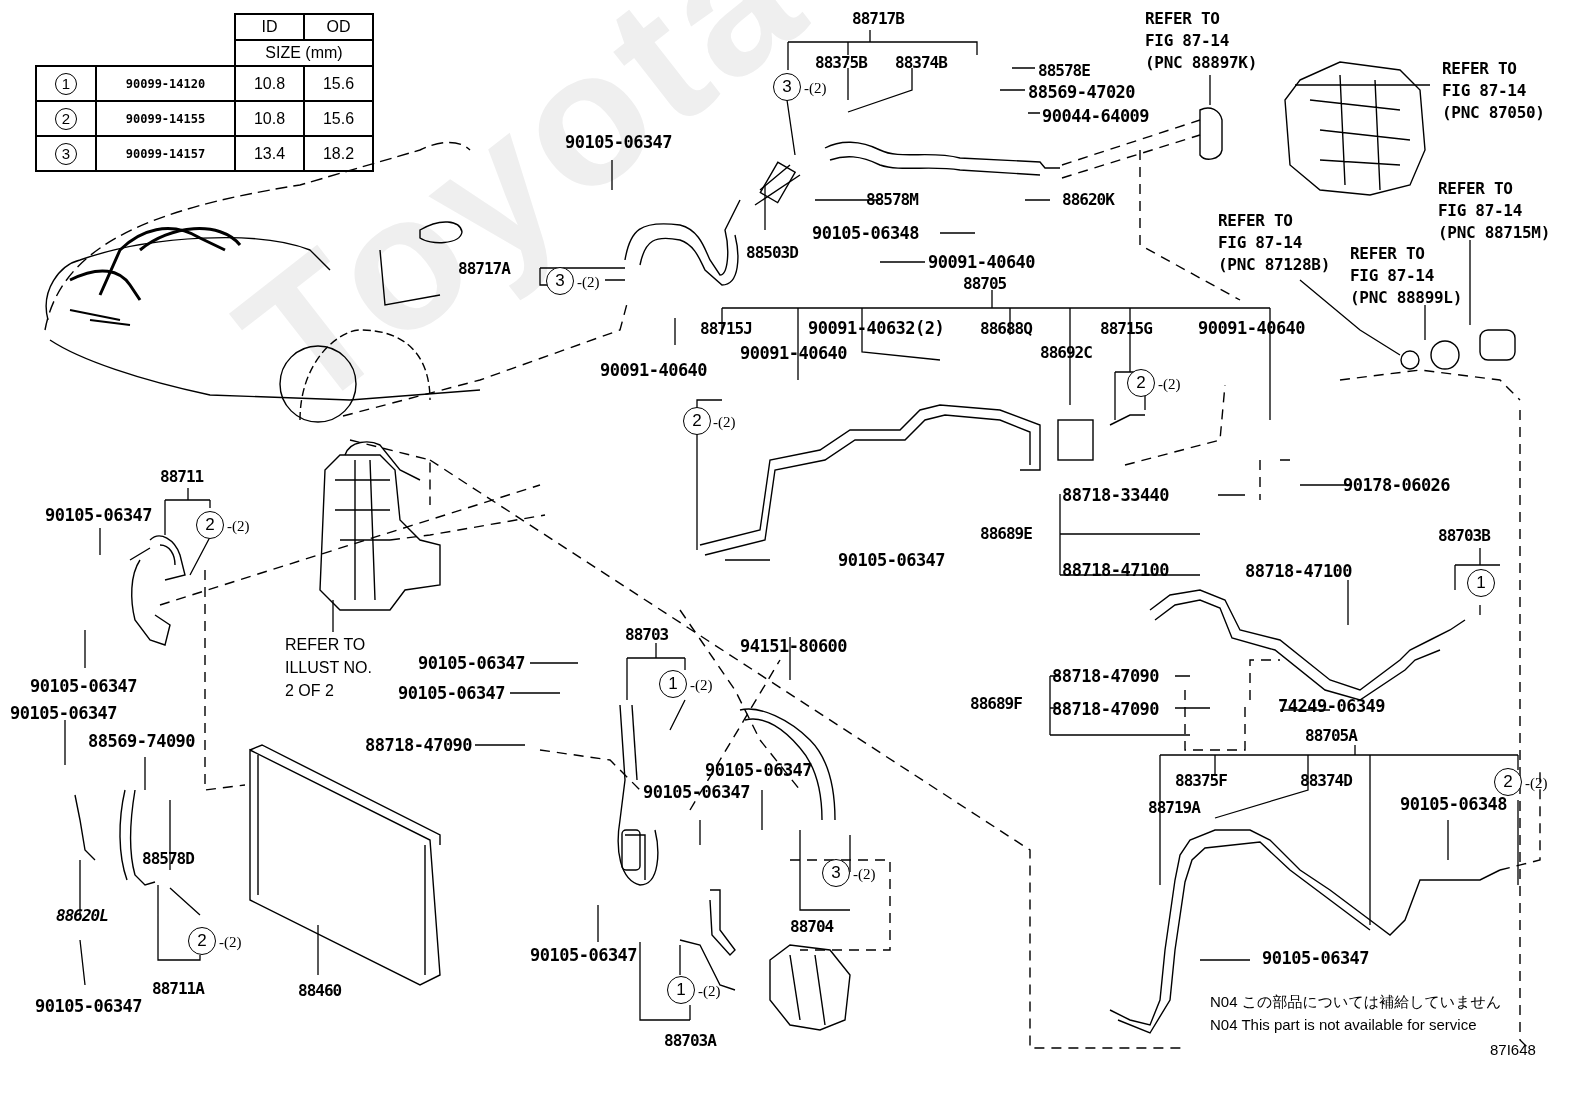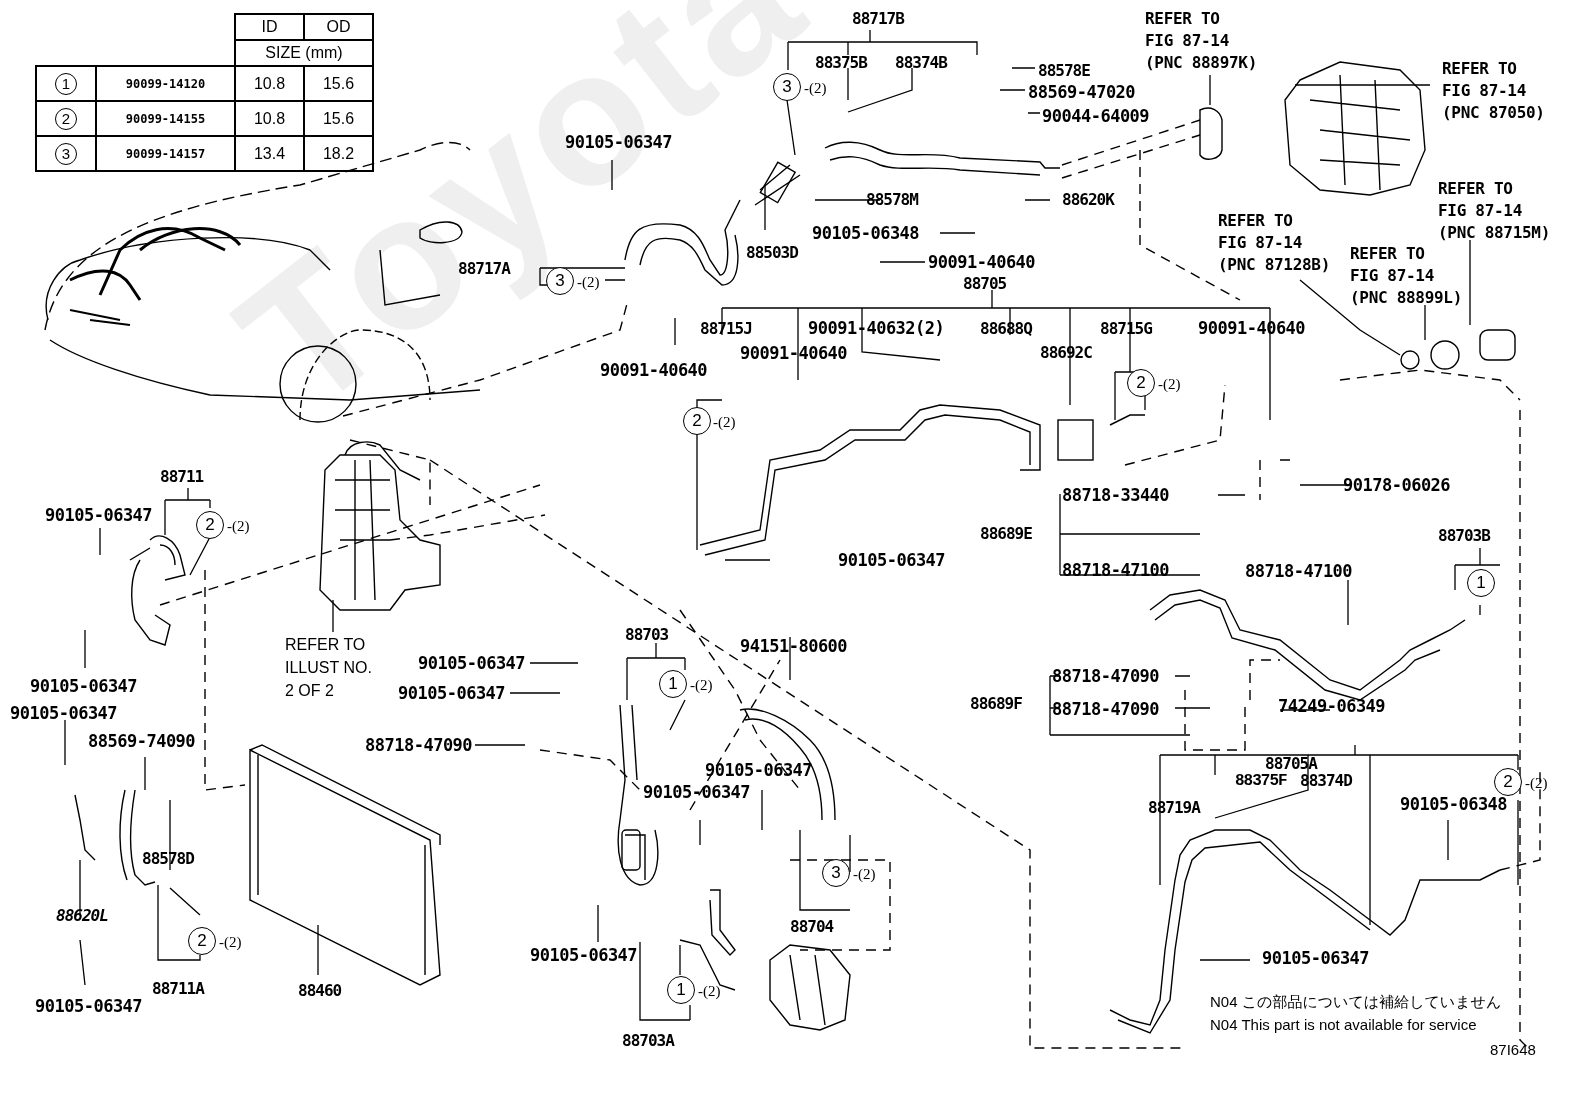--- a/index.html
+++ b/index.html
@@ -244,34 +244,34 @@
   <div class="lbl big" style="left:625px;top:624px;">88703</div>
   <div class="lbl" style="left:418px;top:655px;">90105-06347</div>
   <div class="lbl" style="left:398px;top:685px;">90105-06347</div>
   <div class="lbl" style="left:365px;top:737px;">88718-47090</div>
   <div class="lbl" style="left:740px;top:617px;margin-top:21px;">94151-80600</div>
   <div class="lbl" style="left:838px;top:552px;">90105-06347</div>
   <div class="lbl" style="left:705px;top:762px;">90105-06347</div>
   <div class="lbl" style="left:643px;top:784px;">90105-06347</div>
   <div class="lbl" style="left:530px;top:947px;">90105-06347</div>
   <div class="lbl big" style="left:790px;top:916px;">88704</div>
-  <div class="lbl big" style="left:622px;top:1030px;text-align:right;">88703A</div>
+  <div class="lbl big" style="left:664px;top:1030px;text-align:right;">88703A</div>
 
   <div class="lbl" style="left:1343px;top:477px;">90178-06026</div>
   <div class="lbl" style="left:1062px;top:487px;text-align:center;">88718-33440</div>
   <div class="lbl big" style="left:980px;top:523px;">88689E</div>
   <div class="lbl" style="left:1062px;top:562px;">88718-47100</div>
   <div class="lbl" style="left:1245px;top:563px;">88718-47100</div>
   <div class="lbl big" style="left:1438px;top:525px;">88703B</div>
   <div class="lbl" style="left:1052px;top:668px;">88718-47090</div>
   <div class="lbl" style="left:1052px;top:701px;">88718-47090</div>
   <div class="lbl big" style="left:970px;top:693px;">88689F</div>
   <div class="lbl" style="left:1278px;top:698px;">74249-06349</div>
-  <div class="lbl big" style="left:1265px;top:725px;margin-top:28px;">88705A</div>
-  <div class="lbl big" style="left:1235px;top:770px;font-family:Liberation Mono, monospace;">88375F</div>
+  <div class="lbl big" style="left:1305px;top:725px;">88705A</div>
+  <div class="lbl big" style="left:1175px;top:770px;">88375F</div>
   <div class="lbl big" style="left:1300px;top:770px;">88374D</div>
   <div class="lbl big" style="left:1148px;top:797px;">88719A</div>
   <div class="lbl" style="left:1400px;top:796px;">90105-06348</div>
   <div class="lbl" style="left:1262px;top:950px;">90105-06347</div>
 
   <div class="circ" style="left:773px;top:73px;">3</div>
   <div class="qty" style="left:804px;top:81px;">-(2)</div>
 
   <div class="circ" style="left:546px;top:267px;">3</div>
   <div class="qty" style="left:577px;top:275px;">-(2)</div>

